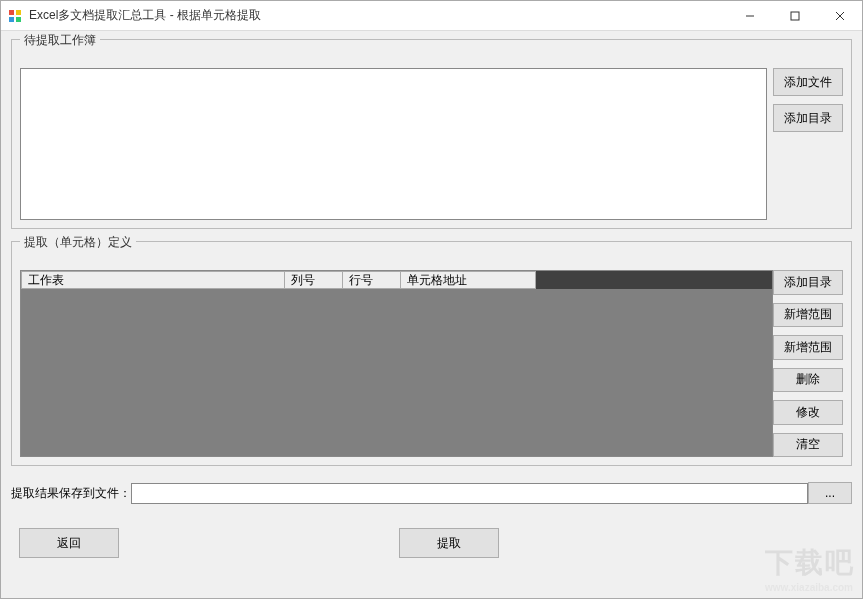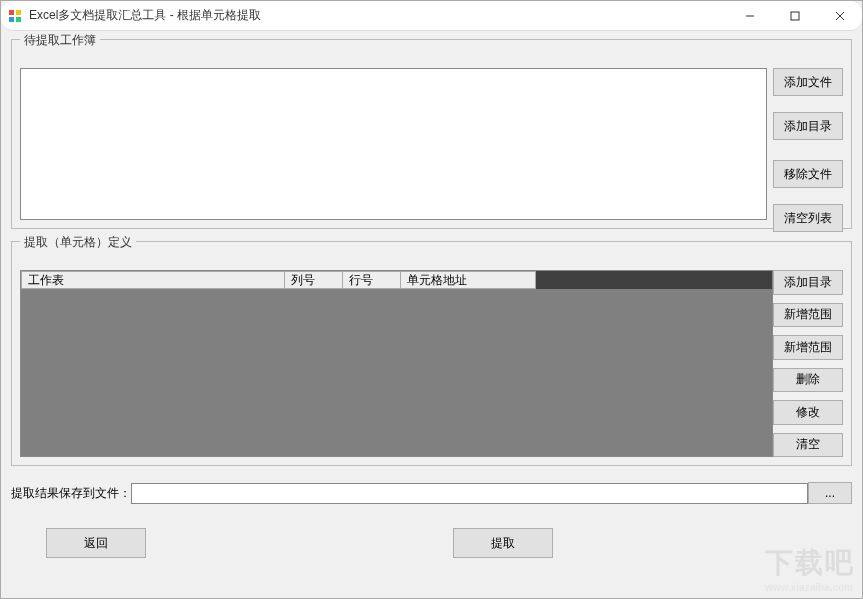--- a/index.html
+++ b/index.html
@@ -19,21 +19,20 @@
       display: flex;
       flex-direction: column;
     }
     .titlebar {
       height: 30px;
       background: #fff;
       border-bottom: 1px solid #ddd;
       display: flex;
       align-items: center;
       padding-left: 6px;
-      border-radius: 12px;
     }
     .titlebar .icon {
       width: 16px;
       height: 16px;
       margin-right: 6px;
       display: inline-flex;
       align-items: center;
       justify-content: center;
     }
     .titlebar .title {
@@ -94,21 +93,21 @@
     }
     .btn {
       background: #e1e1e1;
       border: 1px solid #adadad;
       height: 28px;
       font-size: 12px;
       cursor: pointer;
       font-family: inherit;
     }
     .group1 .btncol { justify-content: space-between; height: 164px; }
-    .g1top, .g1bot { display: flex; flex-direction: column; gap: 16px; }
+    .g1top, .g1bot { display: flex; flex-direction: column; gap: 8px; }
     .group2 {
       height: 225px;
       display: flex;
       gap: 0;
     }
     .grid {
       flex: 1;
       background: #808080;
       border: 1px solid #888;
       height: 100%;
@@ -158,21 +157,20 @@
     }
     .bottom-buttons {
       display: flex;
       padding: 6px 0 0 0;
       height: 44px;
       align-items: center;
     }
     .bottom-buttons .btn {
       width: 100px;
       height: 30px;
-      margin-left: 27px;
     }
     .bottom-buttons .spacer1 { width: 8px; }
     .bottom-buttons .spacer2 { flex: 0 0 280px; }
     .watermark {
       position: absolute;
       right: 8px;
       bottom: 6px;
       font-size: 28px;
       color: rgba(140,140,140,0.18);
       font-weight: bold;
@@ -219,24 +217,20 @@
   <div class="content">
 
     <div class="groupbox group1">
       <div class="legend">待提取工作簿</div>
       <div class="listbox"></div>
       <div class="btncol">
         <div class="g1top">
           <button class="btn">添加文件</button>
           <button class="btn">添加目录</button>
         </div>
-        <div class="g1bot">
-          <button class="btn">移除文件</button>
-          <button class="btn">清空列表</button>
-        </div>
       </div>
     </div>
 
     <div class="groupbox group2">
       <div class="legend">提取（单元格）定义</div>
       <div class="grid">
         <div class="grid-header">
           <div class="gh gh1">工作表</div>
           <div class="gh gh2">列号</div>
           <div class="gh gh3">行号</div>

